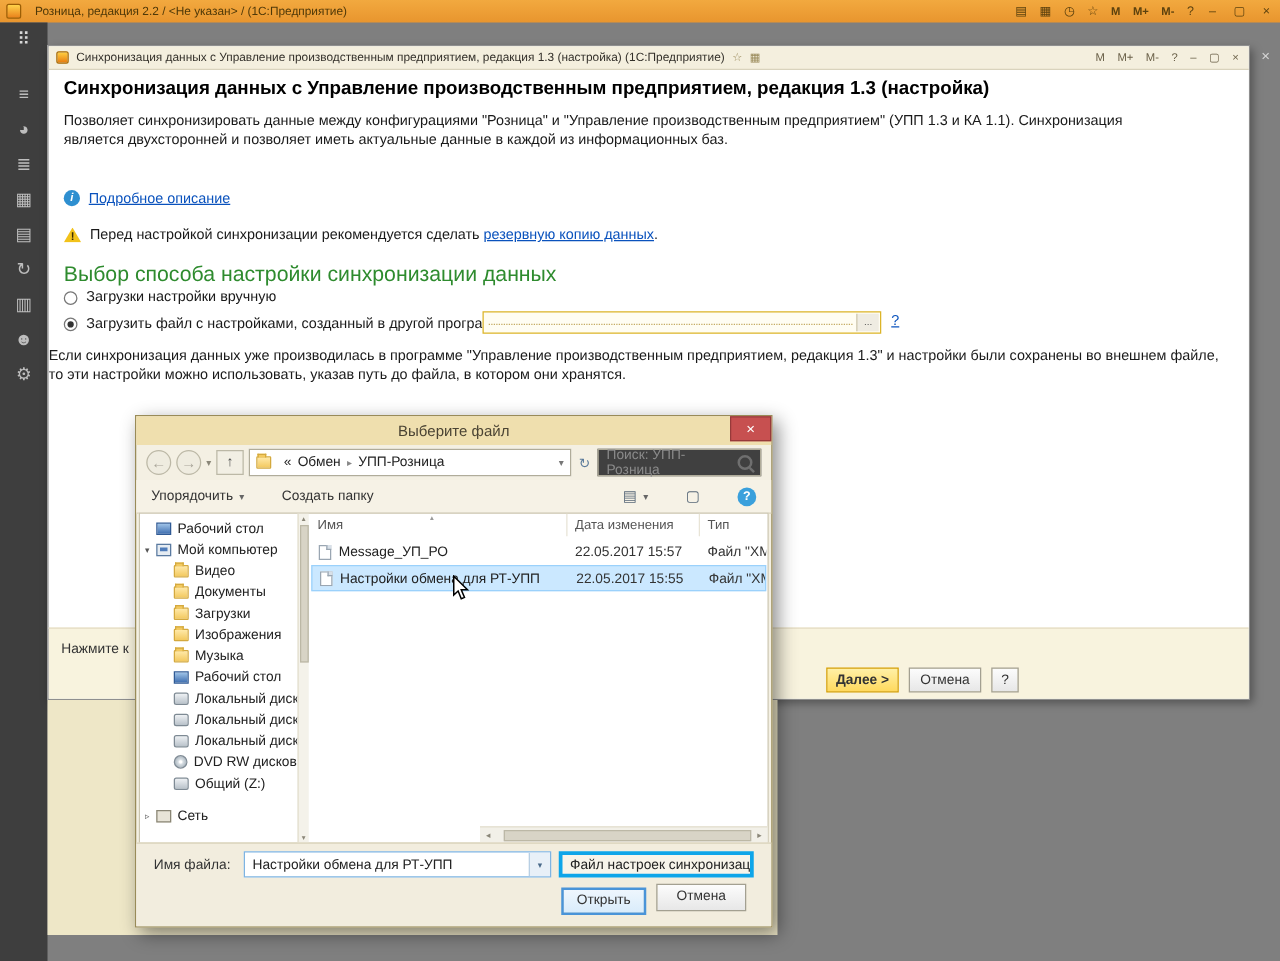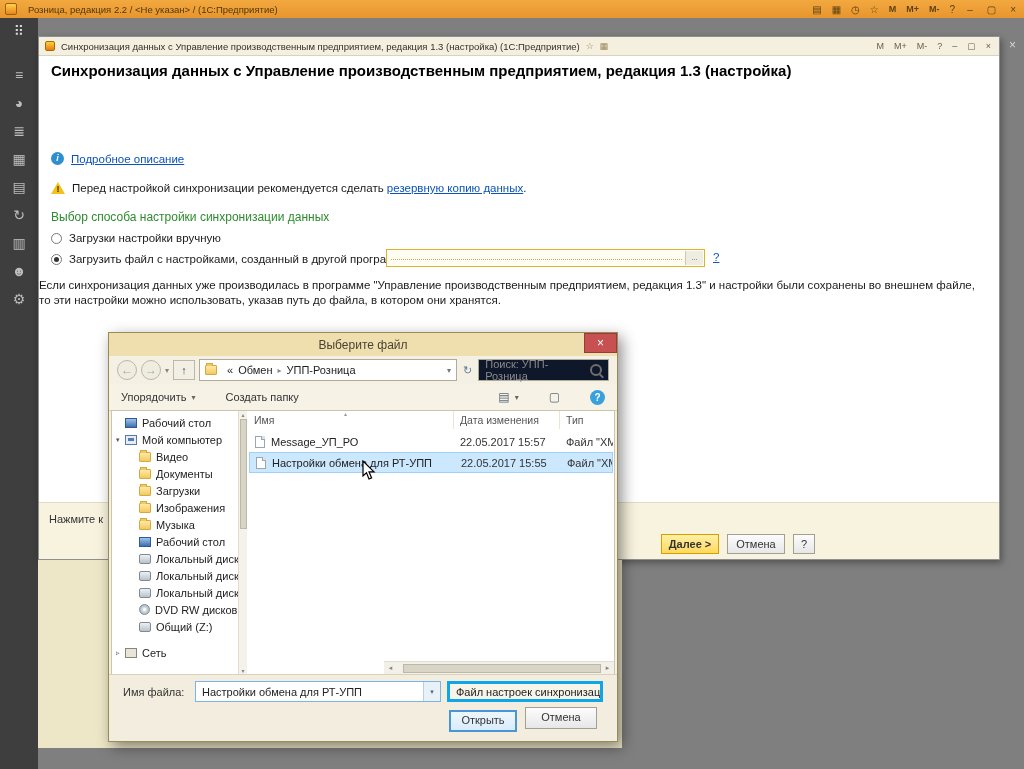--- a/index.html
+++ b/index.html
@@ -39,21 +39,21 @@
   .wiz-h1{position:absolute;left:12px;top:6px;font-size:15px;font-weight:bold;color:#000;white-space:nowrap;}
   .wiz-intro{position:absolute;left:12px;top:34px;width:880px;line-height:15px;}
   .row-flex{display:flex;align-items:center;gap:7px;}
   .details-row{position:absolute;left:12px;top:96px;}
   .info-ico{width:13px;height:13px;border-radius:50%;background:#2e8fd0;color:#fff;flex:none;
           font-size:9px;font-weight:bold;font-style:italic;text-align:center;line-height:13px;}
   a.link{color:#0a52bd;text-decoration:underline;cursor:pointer;}
   .warn-row{position:absolute;left:12px;top:126px;}
   .warn-ico{width:14px;height:12px;background:#f2c21a;flex:none;color:#3a2a00;font-size:9px;font-weight:bold;
           text-align:center;line-height:14px;clip-path:polygon(50% 0,100% 100%,0 100%);}
-  .section-title{position:absolute;left:12px;top:154px;font-size:12px;color:#2e8b2e;}
+  .section-title{position:absolute;left:12px;top:154px;font-size:17px;color:#2e8b2e;}
   .radio-row{position:absolute;left:12px;display:flex;align-items:center;gap:7px;}
   .radio{width:11px;height:11px;border-radius:50%;border:1px solid #777;background:#fff;flex:none;position:relative;box-sizing:border-box;}
   .radio.checked::after{content:"";position:absolute;left:2px;top:2px;width:5px;height:5px;border-radius:50%;background:#333;}
   .file-input{position:absolute;left:347px;top:193px;width:319px;height:18px;box-sizing:border-box;
           border:1px solid #dcb429;background:#fffdf2;}
   .file-input .dots{position:absolute;left:4px;right:22px;top:9px;border-top:1px dotted #c4ab62;}
   .browse-btn{position:absolute;right:1px;top:1px;bottom:1px;width:17px;background:#efece2;border-left:1px solid #cfc8ae;
           font-size:8px;color:#555;text-align:center;line-height:14px;}
   .field-help{position:absolute;left:674px;top:195px;}
   .wiz-note{position:absolute;left:0;top:222px;width:946px;line-height:15px;}
@@ -78,21 +78,21 @@
   .nav-circle{width:20px;height:20px;border-radius:50%;border:1px solid #bcb8a6;background:#efece0;
           color:#aaa69a;text-align:center;line-height:18px;font-size:12px;flex:none;box-sizing:border-box;}
   .nav-chev{color:#8a8678;font-size:8px;flex:none;}
   .nav-up{width:22px;height:20px;border:1px solid #bcb8a6;background:#f2efe4;color:#4a4a4a;text-align:center;
           line-height:18px;font-size:11px;flex:none;box-sizing:border-box;}
   .addressbar{width:258px;height:22px;background:#fff;border:1px solid #b0ac9a;box-sizing:border-box;
           display:flex;align-items:center;gap:5px;padding:0 5px;flex:none;white-space:nowrap;}
   .addressbar .sep{color:#888;font-size:8px;}
   .addressbar .chev{margin-left:auto;color:#777;font-size:8px;}
   .refresh-seg{color:#5a7a9a;font-size:11px;flex:none;padding:0 2px;}
-  .searchbox{flex:1;height:22px;background:#0f172a;border:1px solid #b0ac9a;box-sizing:border-box;
+  .searchbox{flex:1;height:22px;background:#404040;border:1px solid #b0ac9a;box-sizing:border-box;
           display:flex;align-items:center;padding:0 6px;color:#8a8a8a;}
   .mag{width:8px;height:8px;border:2px solid #6f6f6f;border-radius:50%;position:relative;margin-left:auto;flex:none;}
   .mag::after{content:"";position:absolute;width:5px;height:2px;background:#6f6f6f;transform:rotate(45deg);right:-4px;bottom:-3px;}
   .fd-toolbar{position:absolute;left:0;right:0;top:51px;height:26px;background:#f6f2e6;border-bottom:1px solid #d9d2ba;
           display:flex;align-items:center;gap:4px;padding:0 12px;color:#333;}
   .tb-item{display:flex;align-items:center;gap:5px;}
   .tb-chev{font-size:8px;color:#666;}
   .tb-gap{width:22px;}
   .tb-sp{flex:1;}
   .tb-ico{color:#5a6a7a;font-size:12px;}
@@ -189,20 +189,21 @@
       <span class="wiz-ctl">М+</span>
       <span class="wiz-ctl">М-</span>
       <span class="wiz-ctl">?</span>
       <span class="wiz-ctl">–</span>
       <span class="wiz-ctl">▢</span>
       <span class="wiz-ctl">×</span>
     </div>
 
     <div class="wiz-body">
       <div class="wiz-h1">Синхронизация данных с Управление производственным предприятием, редакция 1.3 (настройка)</div>
+      <div class="wiz-intro">Позволяет синхронизировать данные между конфигурациями "Розница" и "Управление производственным предприятием" (УПП 1.3 и КА 1.1). Синхронизация является двухсторонней и позволяет иметь актуальные данные в каждой из информационных баз.</div>
 
       <div class="details-row row-flex">
         <span class="info-ico">i</span>
         <a class="link">Подробное описание</a>
       </div>
 
       <div class="warn-row row-flex">
         <span class="warn-ico">!</span>
         <span><span>Перед настройкой синхронизации рекомендуется сделать </span><a class="link">резервную копию данных</a><span>.</span></span>
       </div>

